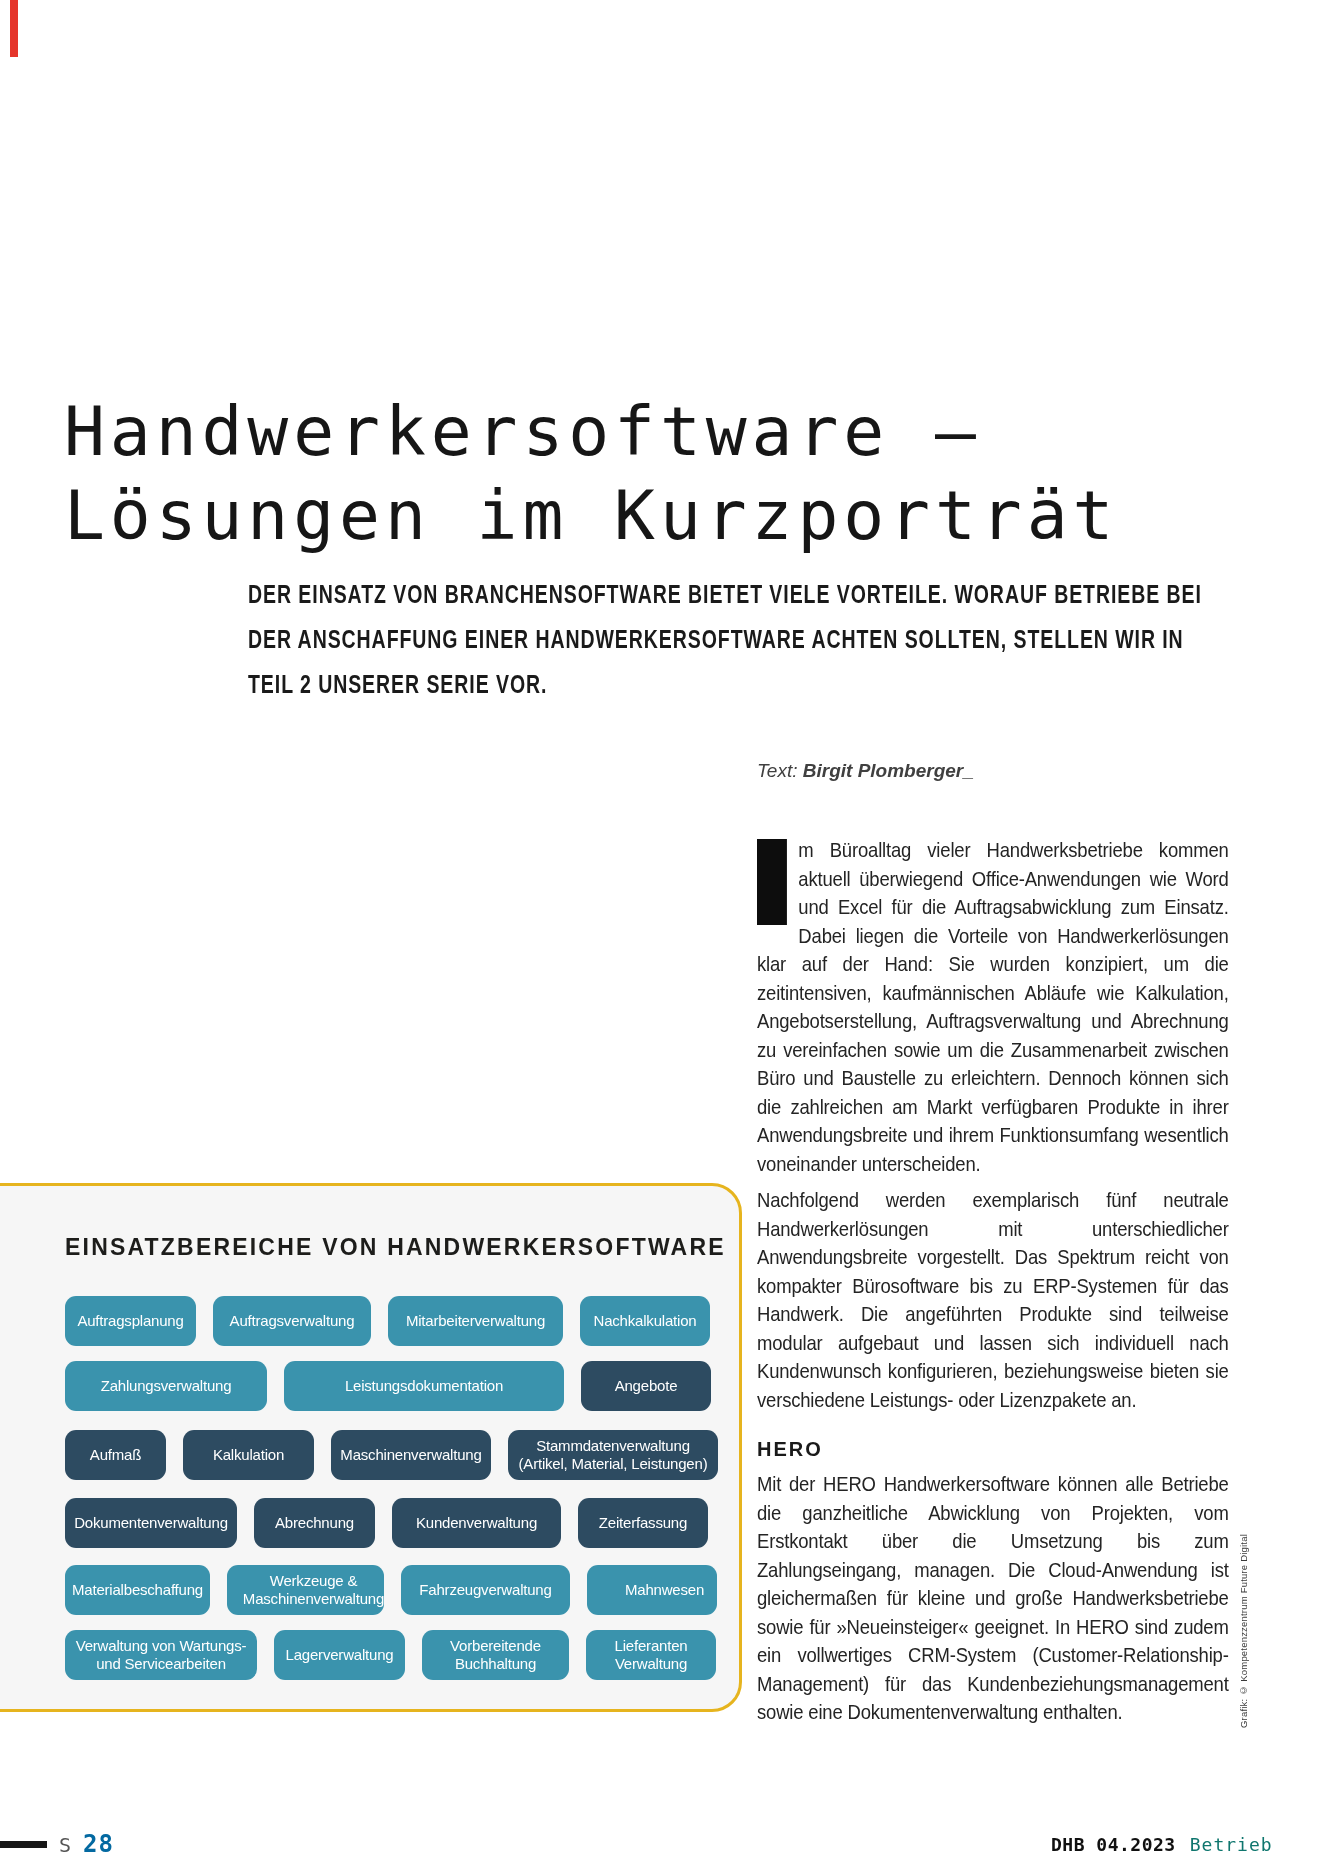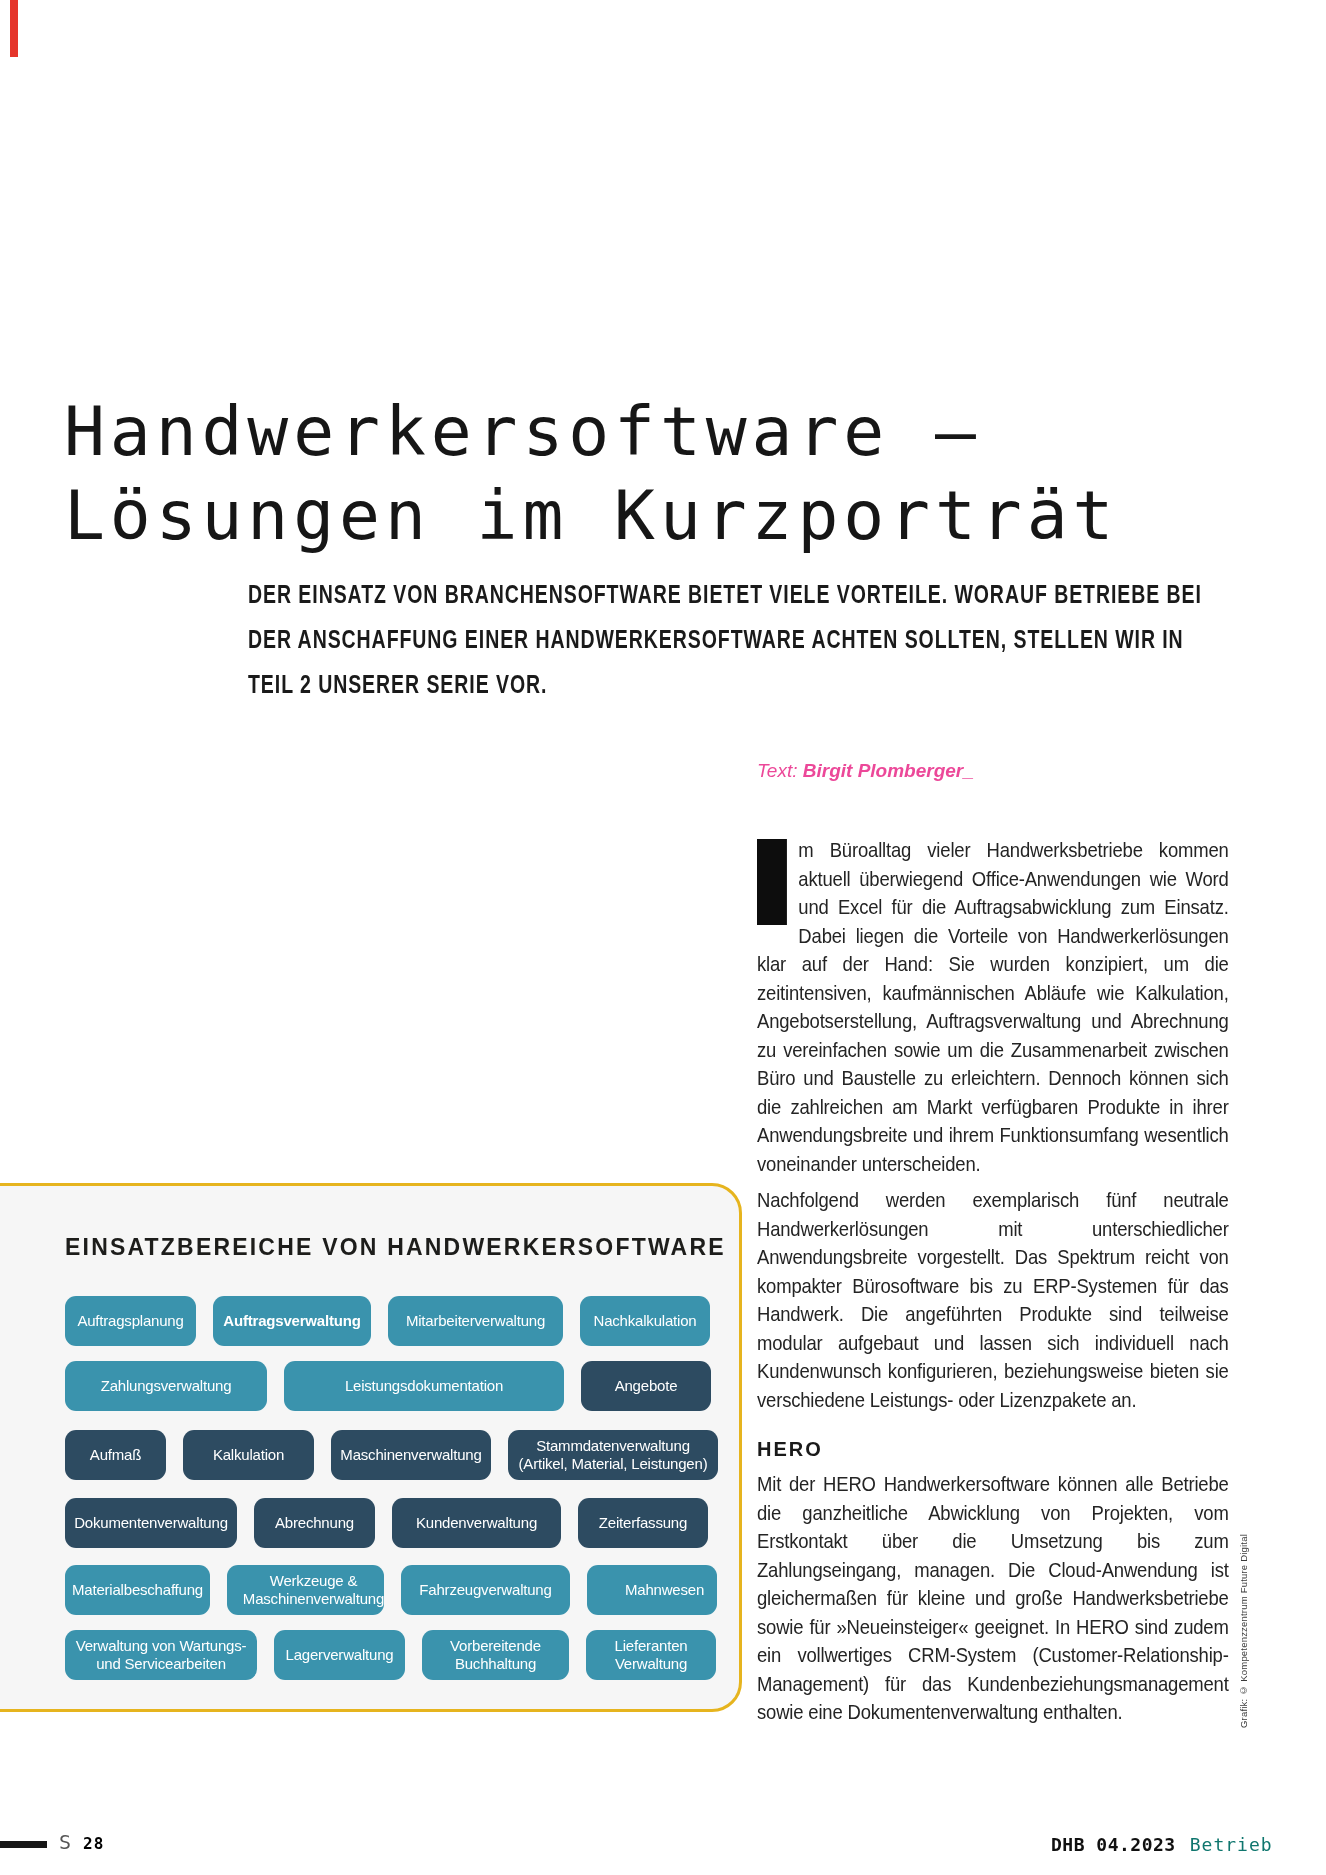--- a/index.html
+++ b/index.html
@@ -14,21 +14,21 @@
          font-family:"DejaVu Sans Mono","Liberation Mono",monospace;
          font-size:68px;font-weight:500;letter-spacing:4.9px;line-height:84px;color:#161616;
          white-space:nowrap;}
 
   
   .standfirst{position:absolute;left:248px;top:572px;transform:scaleX(0.78);transform-origin:0 0;
               font-weight:bold;font-size:25px;letter-spacing:1.2px;line-height:45px;color:#1a1a1a;
               white-space:nowrap;}
 
   
-  .byline{position:absolute;left:757px;top:760px;font-style:italic;font-size:19px;color:#ec4899;}
+  .byline{position:absolute;left:757px;top:760px;font-style:italic;font-size:19px;color:#404040;}
   .byline .author{font-weight:bold;}
 
   
   .cond{transform:scaleX(0.88);transform-origin:0 0;width:536px;}
   .para{position:absolute;left:757px;text-align:justify;font-size:21px;line-height:28.5px;
         color:#242424;letter-spacing:-0.2px;hyphens:auto;}
   .p1{top:836px;}
   .p2{top:1186px;}
   .p3{top:1470px;}
   .dropcap{float:left;width:34px;height:86px;margin:3px 13px 0 0;background:#0d0d0d;color:#0d0d0d;
@@ -51,21 +51,21 @@
   
   .credit{position:absolute;left:1238px;top:1528px;height:200px;
           writing-mode:vertical-rl;transform:rotate(180deg);
           font-size:9.5px;color:#3a3a3a;letter-spacing:0.2px;}
 
   
   .footer{position:absolute;left:0;top:1830px;width:1326px;height:30px;
           font-family:"DejaVu Sans Mono","Liberation Mono",monospace;}
   .footer .dash{position:absolute;left:0;top:11px;width:47px;height:7px;background:#161616;}
   .footer .pageno{position:absolute;left:59px;top:0;font-size:20px;color:#555;}
-  .footer .pageno b{font-size:16px;color:#000000;letter-spacing:1px;}
+  .footer .pageno b{font-size:24px;color:#0369a1;letter-spacing:1px;}
   .footer .right{position:absolute;left:1051px;top:4px;font-size:18px;color:#101010;white-space:nowrap;}
   .footer .right .issue{font-weight:bold;letter-spacing:0.5px;}
   .footer .right .section{font-weight:normal;color:#0f766e;margin-left:14px;letter-spacing:1px;}
 </style>
 </head>
 <body>
 
 <div class="page">
 
   <div class="red-mark"></div>
@@ -94,21 +94,21 @@
 
   <h2 class="hero-heading">HERO</h2>
 
   <div class="para p3 cond">Mit der HERO Handwerkersoftware können alle Betriebe die ganzheitliche Abwicklung von Projekten, vom Erstkontakt über die Umsetzung bis zum Zahlungseingang, managen. Die Cloud-Anwendung ist gleichermaßen für kleine und große Handwerksbetriebe sowie für »Neueinsteiger« geeignet. In HERO sind zudem ein vollwertiges CRM-System (Customer-Relationship-Management) für das Kundenbeziehungsmanagement sowie eine Dokumentenverwaltung enthalten.</div>
 
   <section class="infobox">
     <h3>EINSATZBEREICHE VON HANDWERKERSOFTWARE</h3>
     <div id="ig-rows">
         <div class="ig-row" style="top: 110px;">
           <div class="ig-tag teal" style="width: 131px;">Auftragsplanung</div>
-          <div class="ig-tag teal" style="width: 158px; font-weight: bold;">Auftragsverwaltung</div>
+          <div class="ig-tag teal" style="width: 158px;">Auftragsverwaltung</div>
           <div class="ig-tag teal" style="width: 175px;">Mitarbeiterverwaltung</div>
           <div class="ig-tag teal" style="width: 130px;">Nachkalkulation</div>
         </div>
         <div class="ig-row" style="top: 175px;">
           <div class="ig-tag teal" style="width: 202px;">Zahlungsverwaltung</div>
           <div class="ig-tag teal" style="width: 280px;">Leistungsdokumentation</div>
           <div class="ig-tag dark" style="width: 130px;">Angebote</div>
         </div>
         <div class="ig-row" style="top: 244px;">
           <div class="ig-tag dark" style="width: 101px;">Aufmaß</div>

